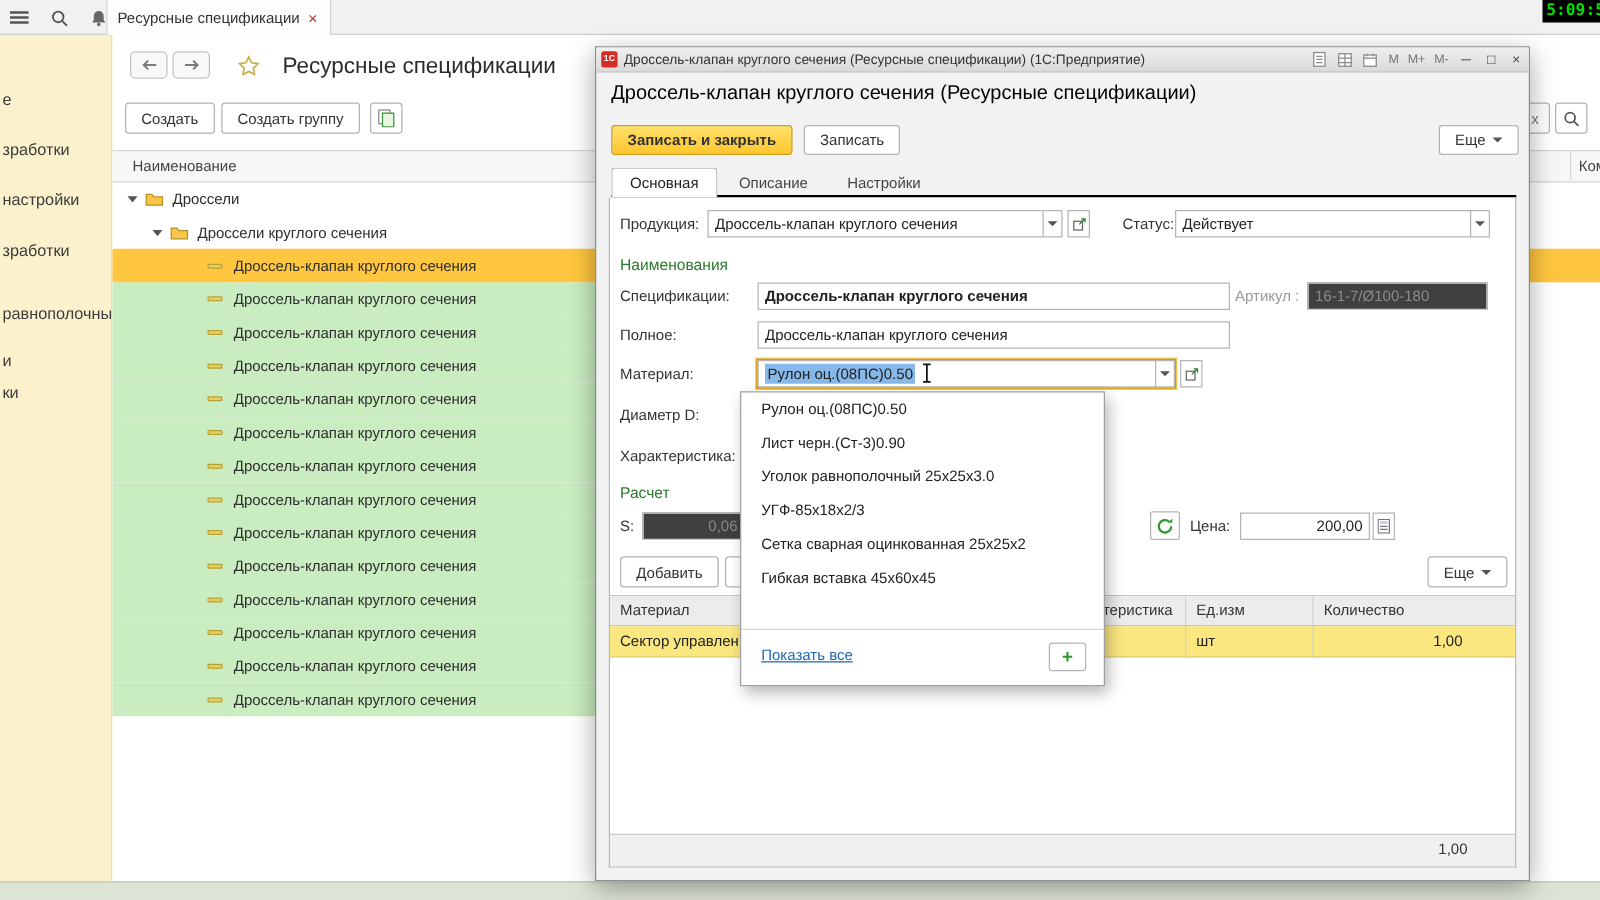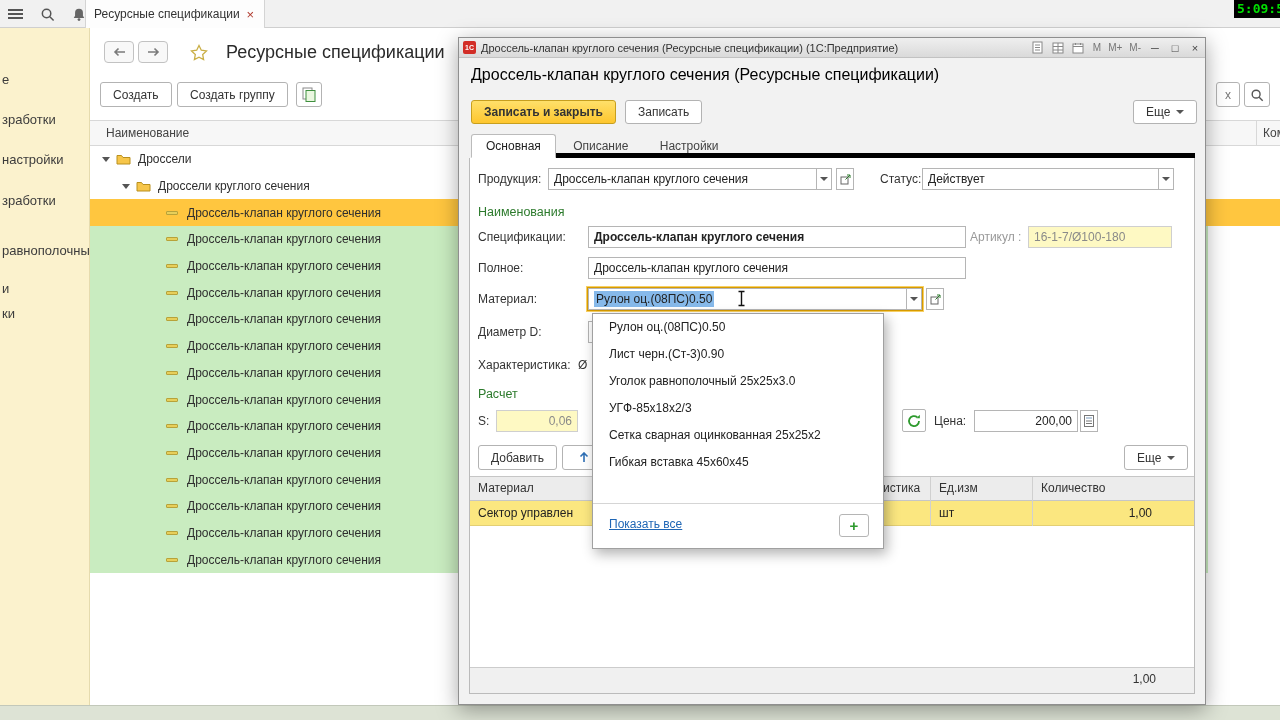--- a/index.html
+++ b/index.html
@@ -41,44 +41,44 @@
   .tree-row.selected { background:#ffc63f; }
   .exp { width:0; height:0; border-left:4px solid transparent; border-right:4px solid transparent; border-top:5px solid #555; margin-right:6px; display:inline-block; }
   .folder { display:inline-flex; margin-right:7px; }
   .dash { width:12px; height:4px; background:#e7cf5a; border:1px solid #b7a23a; border-radius:1px; margin-right:9px; display:inline-block; }
   .tree-label { font-size:12px; color:#2e2e2e; }
 
   
   .statusbar { position:absolute; left:0; top:705px; width:1280px; height:15px; background:#dde3d5; border-top:1px solid #c2c8ba; }
 
   
-  .dialog { position:absolute; left:458px; top:37px; width:748px; height:668px; background:#f2f2f2; border:1px solid #8f8f8f; box-shadow:0 5px 20px rgba(0,0,0,.35); z-index:20; }
+  .dialog { position:absolute; left:476px; top:37px; width:748px; height:668px; background:#f2f2f2; border:1px solid #8f8f8f; box-shadow:0 5px 20px rgba(0,0,0,.35); z-index:20; }
   .dtitle { position:absolute; left:0; top:0; width:100%; height:20px; background:linear-gradient(#efefef,#dadada); border-bottom:1px solid #c2c2c2; display:flex; align-items:center; padding:0 4px; }
   .appico { width:13px; height:13px; background:#d22d26; color:#fff; font-size:7px; font-weight:bold; display:inline-flex; align-items:center; justify-content:center; border-radius:2px; margin-right:5px; }
   .dtitle-text { flex:1; font-size:11px; color:#333; white-space:nowrap; overflow:hidden; }
   .dico { width:16px; height:14px; display:inline-flex; align-items:center; justify-content:center; margin-left:4px; cursor:pointer; }
   .zoombtn { font-size:10px; color:#777; margin-left:7px; cursor:pointer; }
   .winbtn { font-size:11px; color:#444; margin-left:8px; cursor:pointer; width:12px; text-align:center; }
   .dheading { position:absolute; left:12px; top:28px; font-size:16px; color:#000; }
   .cmdrow { position:absolute; left:0; top:62px; width:100%; height:26px; }
   .cmdrow .btn { position:absolute; top:0; height:24px; }
   .b-savec { left:12px; background:linear-gradient(#ffe06a,#fec62e); border-color:#c79f1e; font-weight:bold; }
   .b-save { left:166px; }
   .b-more1 { left:674px; } .b-more2 { left:654px; top:287px; position:absolute; height:25px; }
   .dd-tri { width:0; height:0; border-left:4px solid transparent; border-right:4px solid transparent; border-top:4px solid #555; display:inline-block; margin-left:6px; }
-  .tabs { position:absolute; left:12px; top:96px; width:724px; height:24px; border-bottom:5px solid #000000; }
+  .tabs { position:absolute; left:12px; top:96px; width:724px; height:24px; border-bottom:2px solid #000000; }
   .dtab { display:inline-block; height:24px; line-height:23px; padding:0 14px; color:#444; cursor:pointer; }
   .dtab.active { background:#fff; border:1px solid #bbb; border-bottom:1px solid #fff; margin-bottom:-1px; border-radius:3px 3px 0 0; color:#222; }
   .dcontent { position:absolute; left:10px; top:120px; width:726px; height:536px; background:#fff; border:1px solid #bbb; border-top:none; }
 
   .fl { position:absolute; font-size:12px; color:#333; white-space:nowrap; }
   .sect { position:absolute; font-size:12.5px; color:#2c7a2c; }
   .tb { height:22px; border:1px solid #b5b5b5; background:#fff; display:flex; align-items:center; padding:0 5px; font-size:12px; color:#222; overflow:hidden; white-space:nowrap; }
   .tb.right { justify-content:flex-end; }
-  .tb.disabled { background:#fef9c3; color:#8a8a8a; border-color:#cfcfcf; }
+  .tb.disabled { background:#404040; color:#8a8a8a; border-color:#cfcfcf; }
   .tb.bold { font-weight:bold; }
   .combo { position:absolute; display:flex; }
   .combo .tb { flex:1; border-right:none; }
   .ddbtn { width:16px; height:22px; border:1px solid #b5b5b5; background:#fff; display:flex; align-items:center; justify-content:center; cursor:pointer; }
   .ddbtn .dd-tri { margin:0; }
   .openbtn { position:absolute; width:18px; height:22px; border:1px solid #b5b5b5; background:#fff; display:flex; align-items:center; justify-content:center; cursor:pointer; }
   .abs { position:absolute; }
   .focusring { outline:1px solid #d79b00; box-shadow:0 0 0 2px #f7cf63; }
   .sel { background:#86b9ea; padding:1px 2px; }
 

